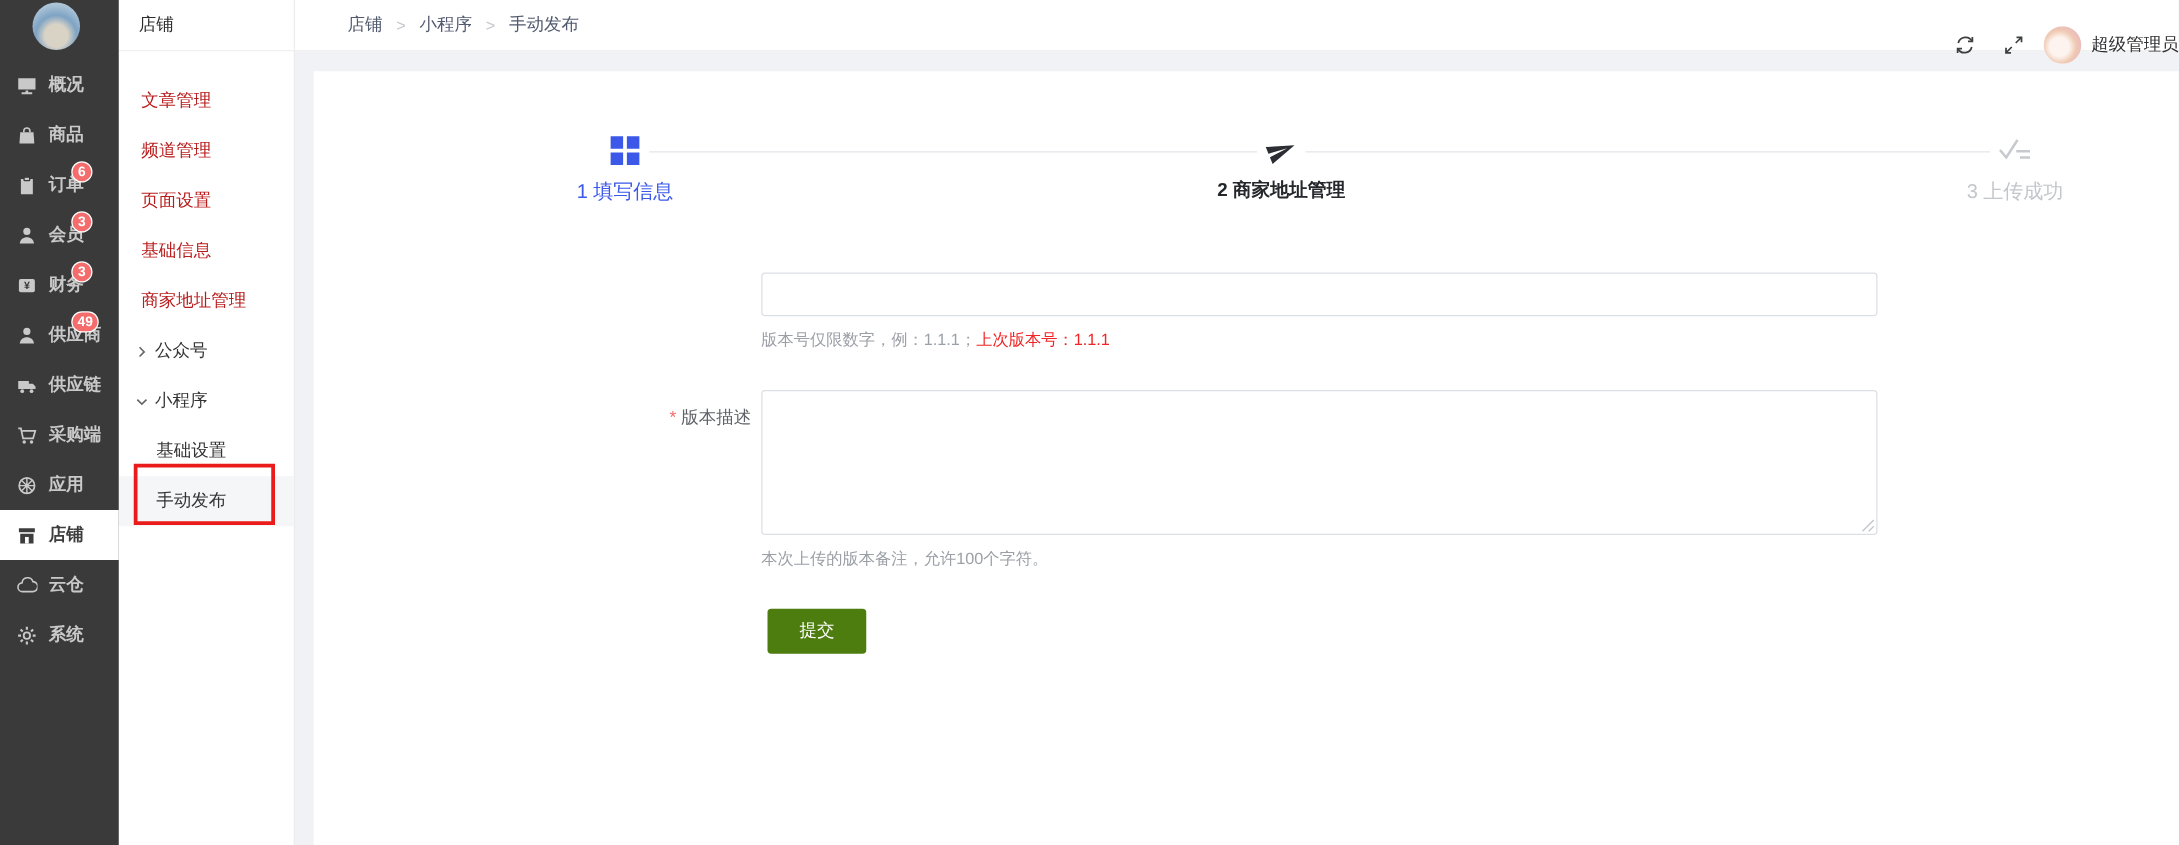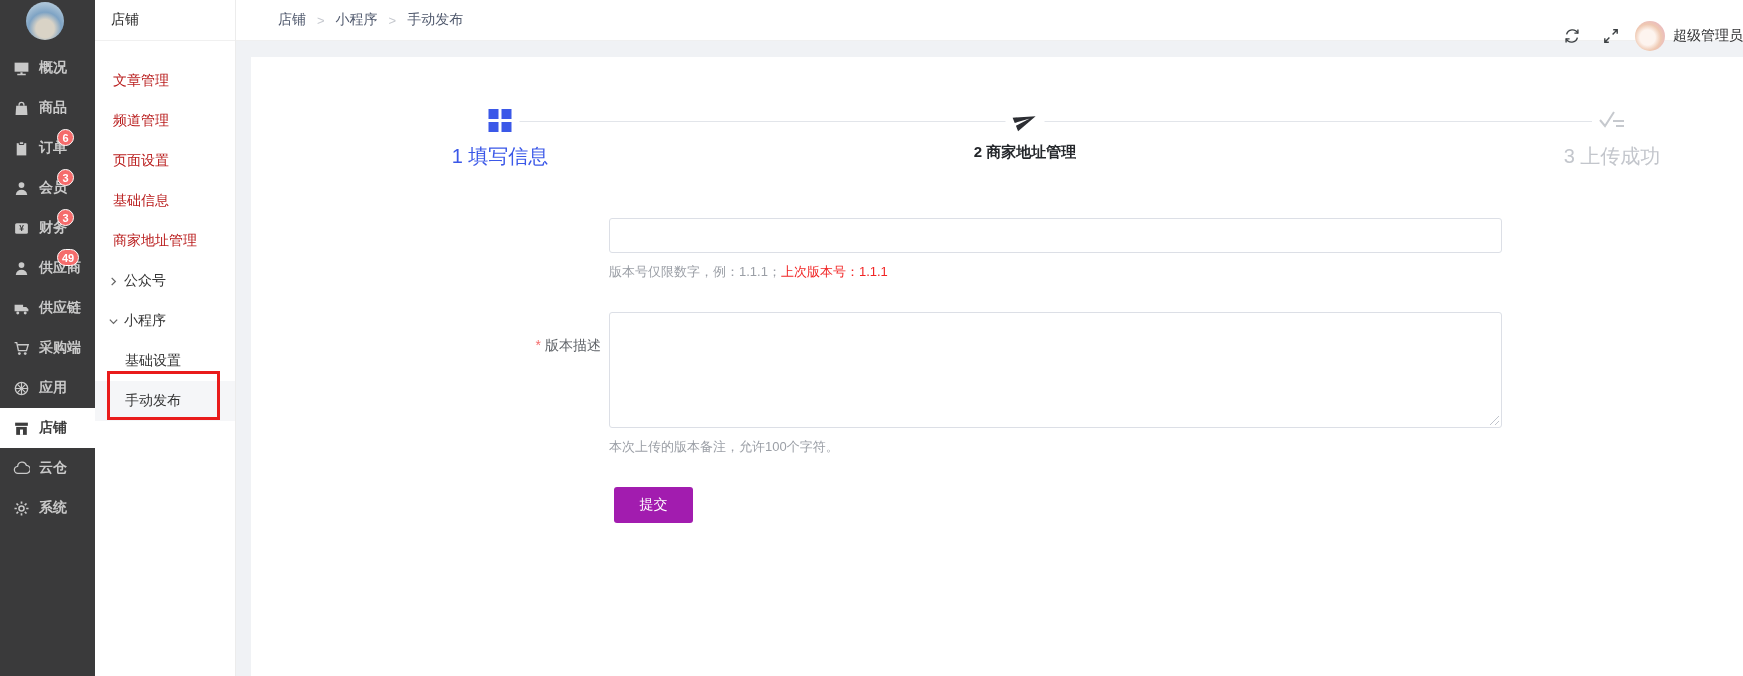--- a/index.html
+++ b/index.html
@@ -48,42 +48,42 @@
   .tb-icon + .tb-icon { margin-left:21px; }
   .tb-avatar { width:30px; height:30px; border-radius:50%; margin-left:15px; flex:none; cursor:pointer;
     background:radial-gradient(circle at 42% 55%, #fdf4ef 0 32%, #efc9b2 55%, #e9b9c0 78%, #d9a3ad 100%); }
   .tb-user { margin-left:8px; font-size:14px; color:#303133; cursor:pointer; }
 
   .panel { position:absolute; left:15px; top:57px; right:0; bottom:0; background:#fff; }
 
   
   .step-line { position:absolute; left:262px; top:64px; width:1080px; height:1px; background:#e2e5ea; }
   .step-icon { position:absolute; top:51px; transform:translateX(-50%); background:#fff; padding:0 7px; line-height:0; }
-  .step-label { position:absolute; top:86px; transform:translateX(-50%); font-size:20px; white-space:nowrap; }
+  .step-label { position:absolute; top:86px; transform:translateX(-50%); font-size:16px; white-space:nowrap; }
   .step-label.done { color:#3b58e8; }
   .step-label.active { color:#24272b; font-weight:bold; font-size:15px; }
   .step-label.pending { color:#c3c6cc; }
 
   
   .form-label { position:absolute; left:130px; width:220px; text-align:right; font-size:14px; color:#5f6368; }
   .form-label.required:before { content:"*"; color:#f56c6c; margin-right:4px; }
   .lbl-version { top:161px; line-height:35px; }
-  .lbl-desc { top:280px; }
+  .lbl-desc { top:268px; }
   .fld-version { position:absolute; left:358px; top:161px; width:893px; height:35px;
     border:1px solid #dcdfe6; border-radius:3px; padding:0 12px; font-size:14px; color:#333; outline:none;
     font-family:"Liberation Sans","DejaVu Sans",sans-serif; }
   .hint { position:absolute; left:358px; font-size:13px; color:#9b9fa6; }
   .hint-1 { top:206px; }
   .hint-red { color:#f12525; }
   .fld-desc { position:absolute; left:358px; top:255px; width:893px; height:116px;
     border:1px solid #dcdfe6; border-radius:3px; padding:8px 12px; font-size:14px; color:#333;
     resize:none; outline:none; font-family:"Liberation Sans","DejaVu Sans",sans-serif; }
   .grip { position:absolute; left:1238px; top:358px; width:11px; height:11px; line-height:0; cursor:nwse-resize; }
   .hint-2 { top:381px; }
-  .submit-btn { position:absolute; left:363px; top:430px; width:79px; height:36px; background:#a21caf;
+  .submit-btn { position:absolute; left:363px; top:430px; width:79px; height:36px; background:#4d7c0f;
     color:#fff; border:none; border-radius:3px; font-size:14px; cursor:pointer;
     font-family:"Liberation Sans","DejaVu Sans",sans-serif; }
 </style>
 </head>
 <body>
 
 <div class="app">
 
   <div class="dark-sidebar">
     <div class="side-avatar"></div>

